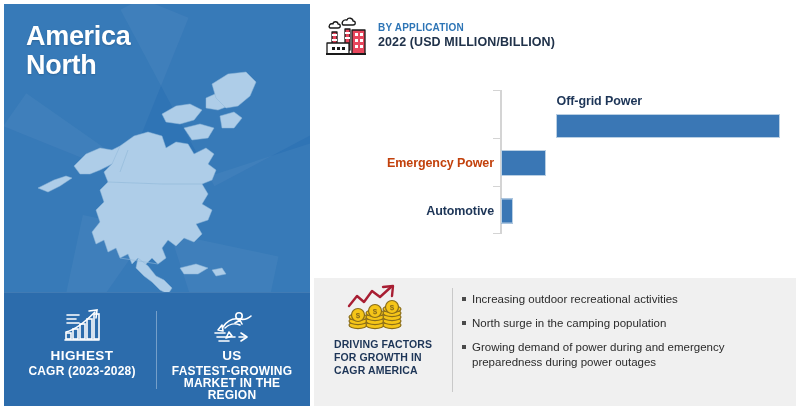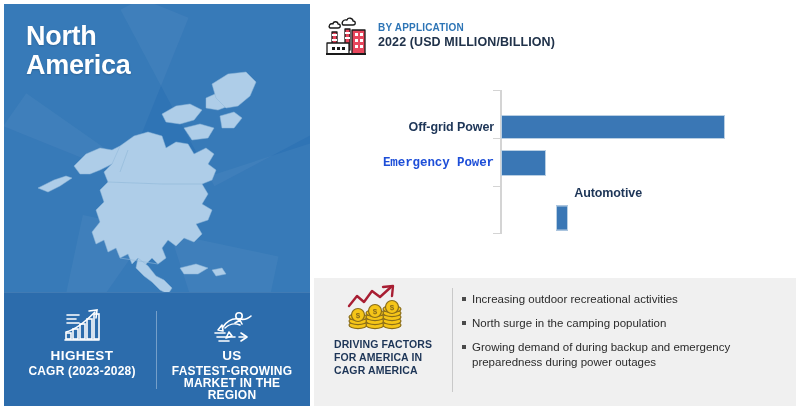--- a/index.html
+++ b/index.html
@@ -140,22 +140,22 @@
 <div id="root">
 
   <div class="left-panel">
     <div class="facet f1"></div>
     <div class="facet f2"></div>
     <div class="facet f3"></div>
     <div class="facet f4"></div>
     <div class="facet f5"></div>
 
     <div class="region-title">
+      <div>America</div>
       <div>North</div>
-      <div>America</div>
     </div>
 
     <div class="map-wrap">
       <svg viewBox="0 0 290 235" xmlns="http://www.w3.org/2000/svg">
         <g fill="#aecde8" stroke="#8fb7d9" stroke-width="0.5">
 
           <path d="M58,104 L70,92 L84,86 L96,88 L104,84 L112,88 L108,96 L100,100 L92,104 L84,108 L74,112 L64,112 Z"></path>
           <path d="M22,126 L38,118 L50,114 L56,116 L44,124 L32,130 Z"></path>
 
           <path d="M104,84 L118,74 L132,70 L146,74 L150,86 L160,80 L172,82 L178,92 L190,86 L198,92 L192,102
@@ -272,35 +272,35 @@
       </div>
     </div>
 
     <div class="plot">
       <div class="axis-line"></div>
       <div class="tick" style="top:0px;"></div>
       <div class="tick" style="top:48px;"></div>
       <div class="tick" style="top:96px;"></div>
       <div class="tick" style="top:143px;"></div>
 
-      <div class="bar-row" style="top:12px;">
+      <div class="bar-row" style="top:4px;flex-direction:column;">
         <div class="bar-label" style="color: rgb(29, 53, 87);">Off-grid Power</div>
         <div class="bar-track">
           <div class="bar" style="width: 224px; height: 24px; background: rgb(58, 119, 181); border-color: rgb(185, 207, 227);"></div>
         </div>
       </div>
 
       <div class="bar-row" style="top:48px;">
-        <div class="bar-label" style="color: #1d4ed8; font-family: Liberation Mono, monospace;">Emergency Power</div>
+        <div class="bar-label" style="color: #c2410c;">Emergency Power</div>
         <div class="bar-track">
           <div class="bar" style="width: 45px; height: 26px; background: rgb(58, 119, 181); border-color: rgb(185, 207, 227);"></div>
         </div>
       </div>
 
-      <div class="bar-row" style="top:96px;flex-direction:column;">
+      <div class="bar-row" style="top:96px;">
         <div class="bar-label" style="color: rgb(29, 53, 87);">Automotive</div>
         <div class="bar-track">
           <div class="bar" style="width: 12px; height: 25px; background: rgb(58, 119, 181); border-color: rgb(185, 207, 227);"></div>
         </div>
       </div>
     </div>
   </div>
 
   <div class="drivers-panel">
     <div class="drivers-icon-col">
@@ -329,36 +329,36 @@
           </g>
           <g fill="#8a6d1a" font-family="'Liberation Sans', sans-serif" font-size="8" font-weight="bold" text-anchor="middle">
             <text x="14" y="34">$</text>
             <text x="31" y="30">$</text>
             <text x="48" y="26">$</text>
           </g>
         </svg>
       </div>
       <div class="drivers-title">
         <div>DRIVING FACTORS</div>
-        <div>FOR AMERICA IN</div>
+        <div>FOR GROWTH IN</div>
         <div>CAGR AMERICA</div>
       </div>
     </div>
 
     <div class="drivers-divider"></div>
 
     <div class="drivers-list">
       <div class="driver-item">
         <span class="bullet"></span>
         <span>Increasing outdoor recreational activities</span>
       </div>
       <div class="driver-item">
         <span class="bullet"></span>
         <span>North surge in the camping population</span>
       </div>
       <div class="driver-item">
         <span class="bullet"></span>
-        <span>Growing demand of during backup and emergency preparedness during power outages</span>
+        <span>Growing demand of power during and emergency preparedness during power outages</span>
       </div>
     </div>
   </div>
 
 </div>
 
 </body></html>

